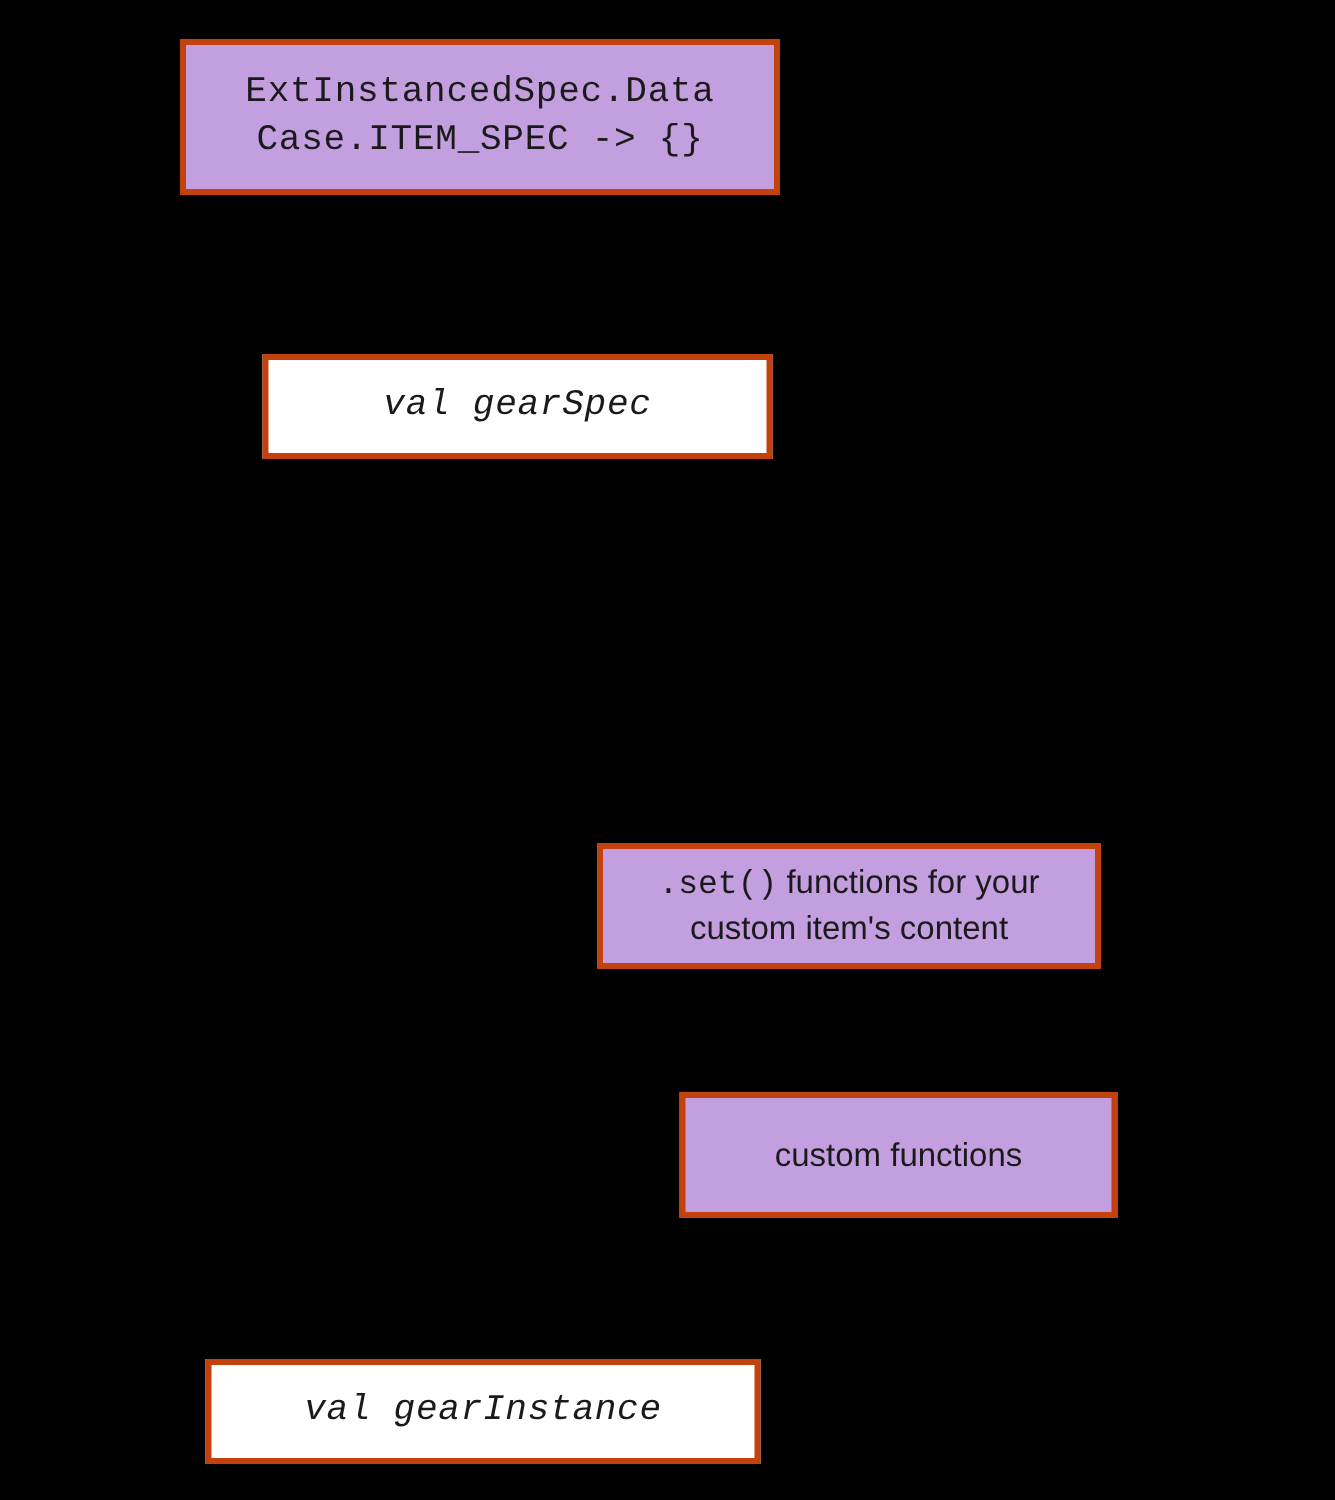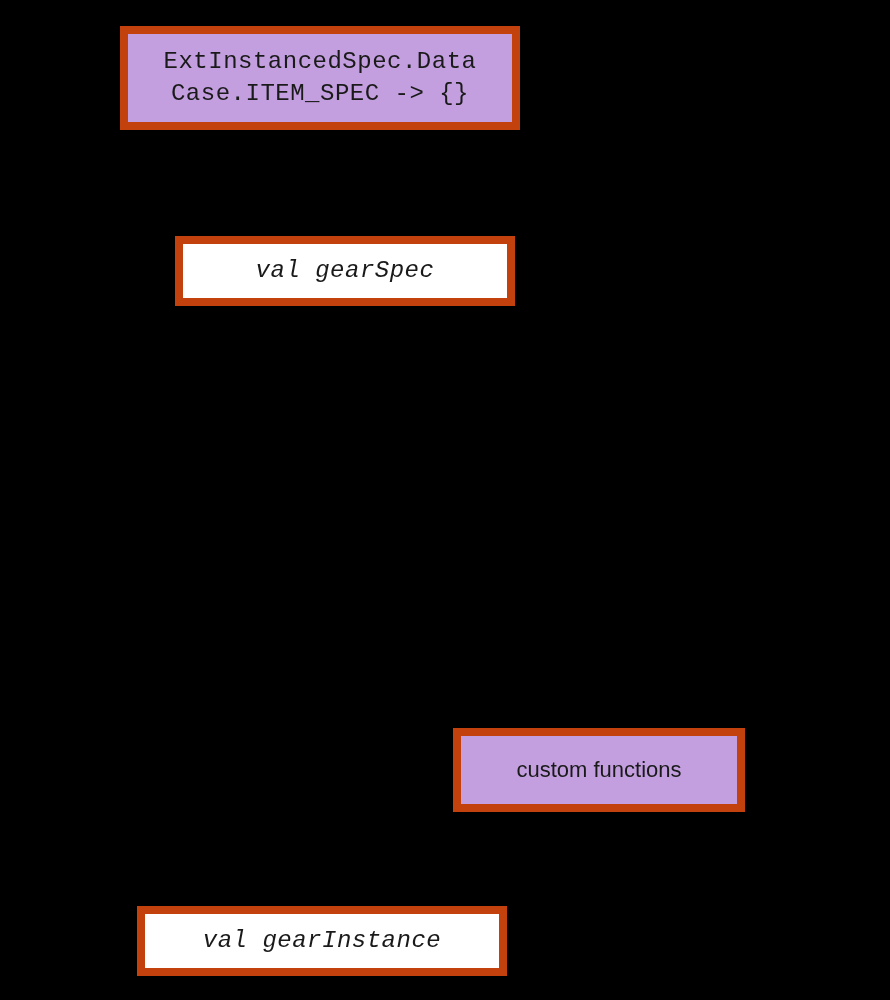--- a/index.html
+++ b/index.html
@@ -11,21 +11,21 @@
     font-family: "Segoe UI", "Helvetica Neue", Arial, sans-serif;
     color: #1a1a1a;
   }
   .canvas {
     position: relative;
     width: 890px;
     height: 1000px;
   }
   .box {
     position: absolute;
-    border: 8px solid #c2410c;
+    border: 4px solid #c2410c;
     box-sizing: border-box;
     display: flex;
     flex-direction: column;
     align-items: center;
     justify-content: center;
     text-align: center;
     padding: 6px 10px;
   }
   .purple { background: #c49fe0; }
   .orange { background: #ffffff; font-style: italic; }
@@ -77,20 +77,26 @@
     <line x1="10" y1="0" x2="10" y2="78"></line>
     <path d="M10 88 L3 74 L17 74 Z" fill="#000" stroke="#000"></path>
   </svg>
 
 
   <svg class="arrow" style="left:430px; top:464px; width:130px; height:100px;">
     <path d="M10 0 L10 45 Q10 55 20 55 L108 55 Q118 55 118 65 L118 90"></path>
     <path d="M118 100 L111 86 L125 86 Z" fill="#000" stroke="#000"></path>
   </svg>
 
+  <div class="box purple" style="left:398px; top:562px; width:336px; height:84px;">
+    <div class="sans">
+      <span class="mono-small">.set()</span><span class="sans"> functions for your</span>
+    </div>
+    <div class="sans">custom item's content</div>
+  </div>
 
   <svg class="arrow" style="left:556px; top:646px; width:20px; height:82px;">
     <line x1="10" y1="0" x2="10" y2="72"></line>
     <path d="M10 82 L3 68 L17 68 Z" fill="#000" stroke="#000"></path>
   </svg>
 
   <div class="box purple" style="left:453px; top:728px; width:292px; height:84px;">
     <div class="sans">custom functions</div>
   </div>
 

